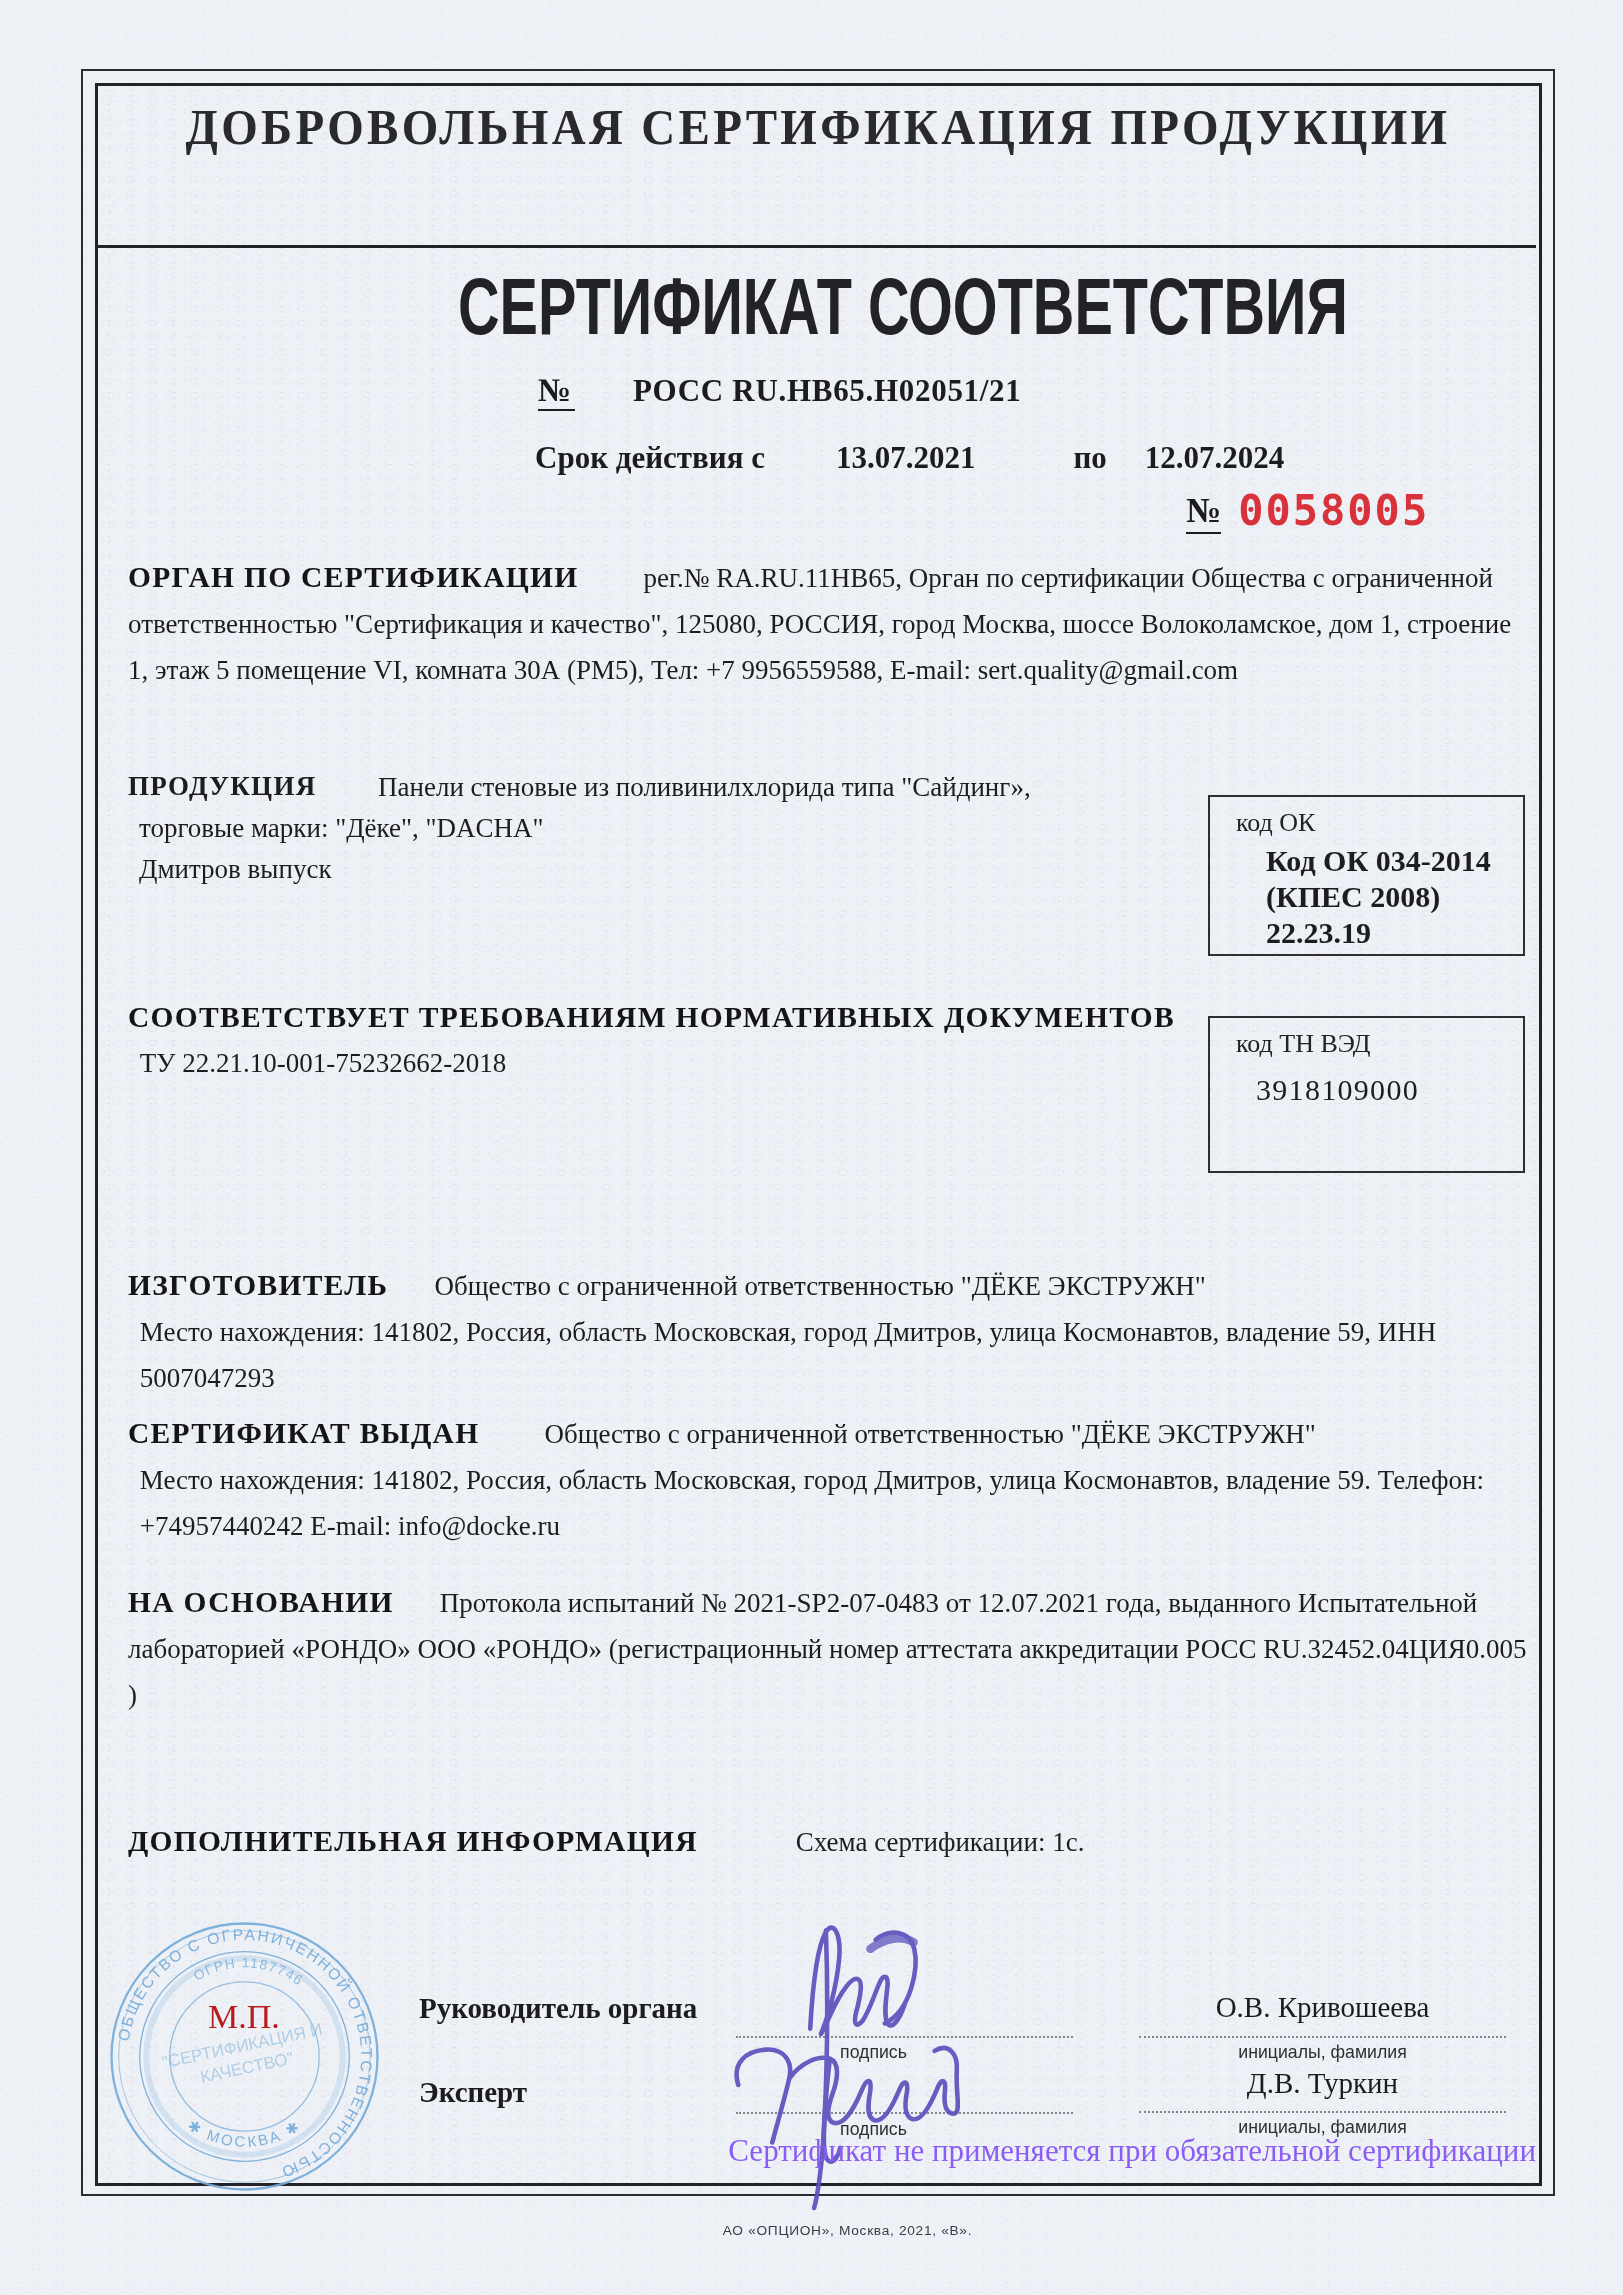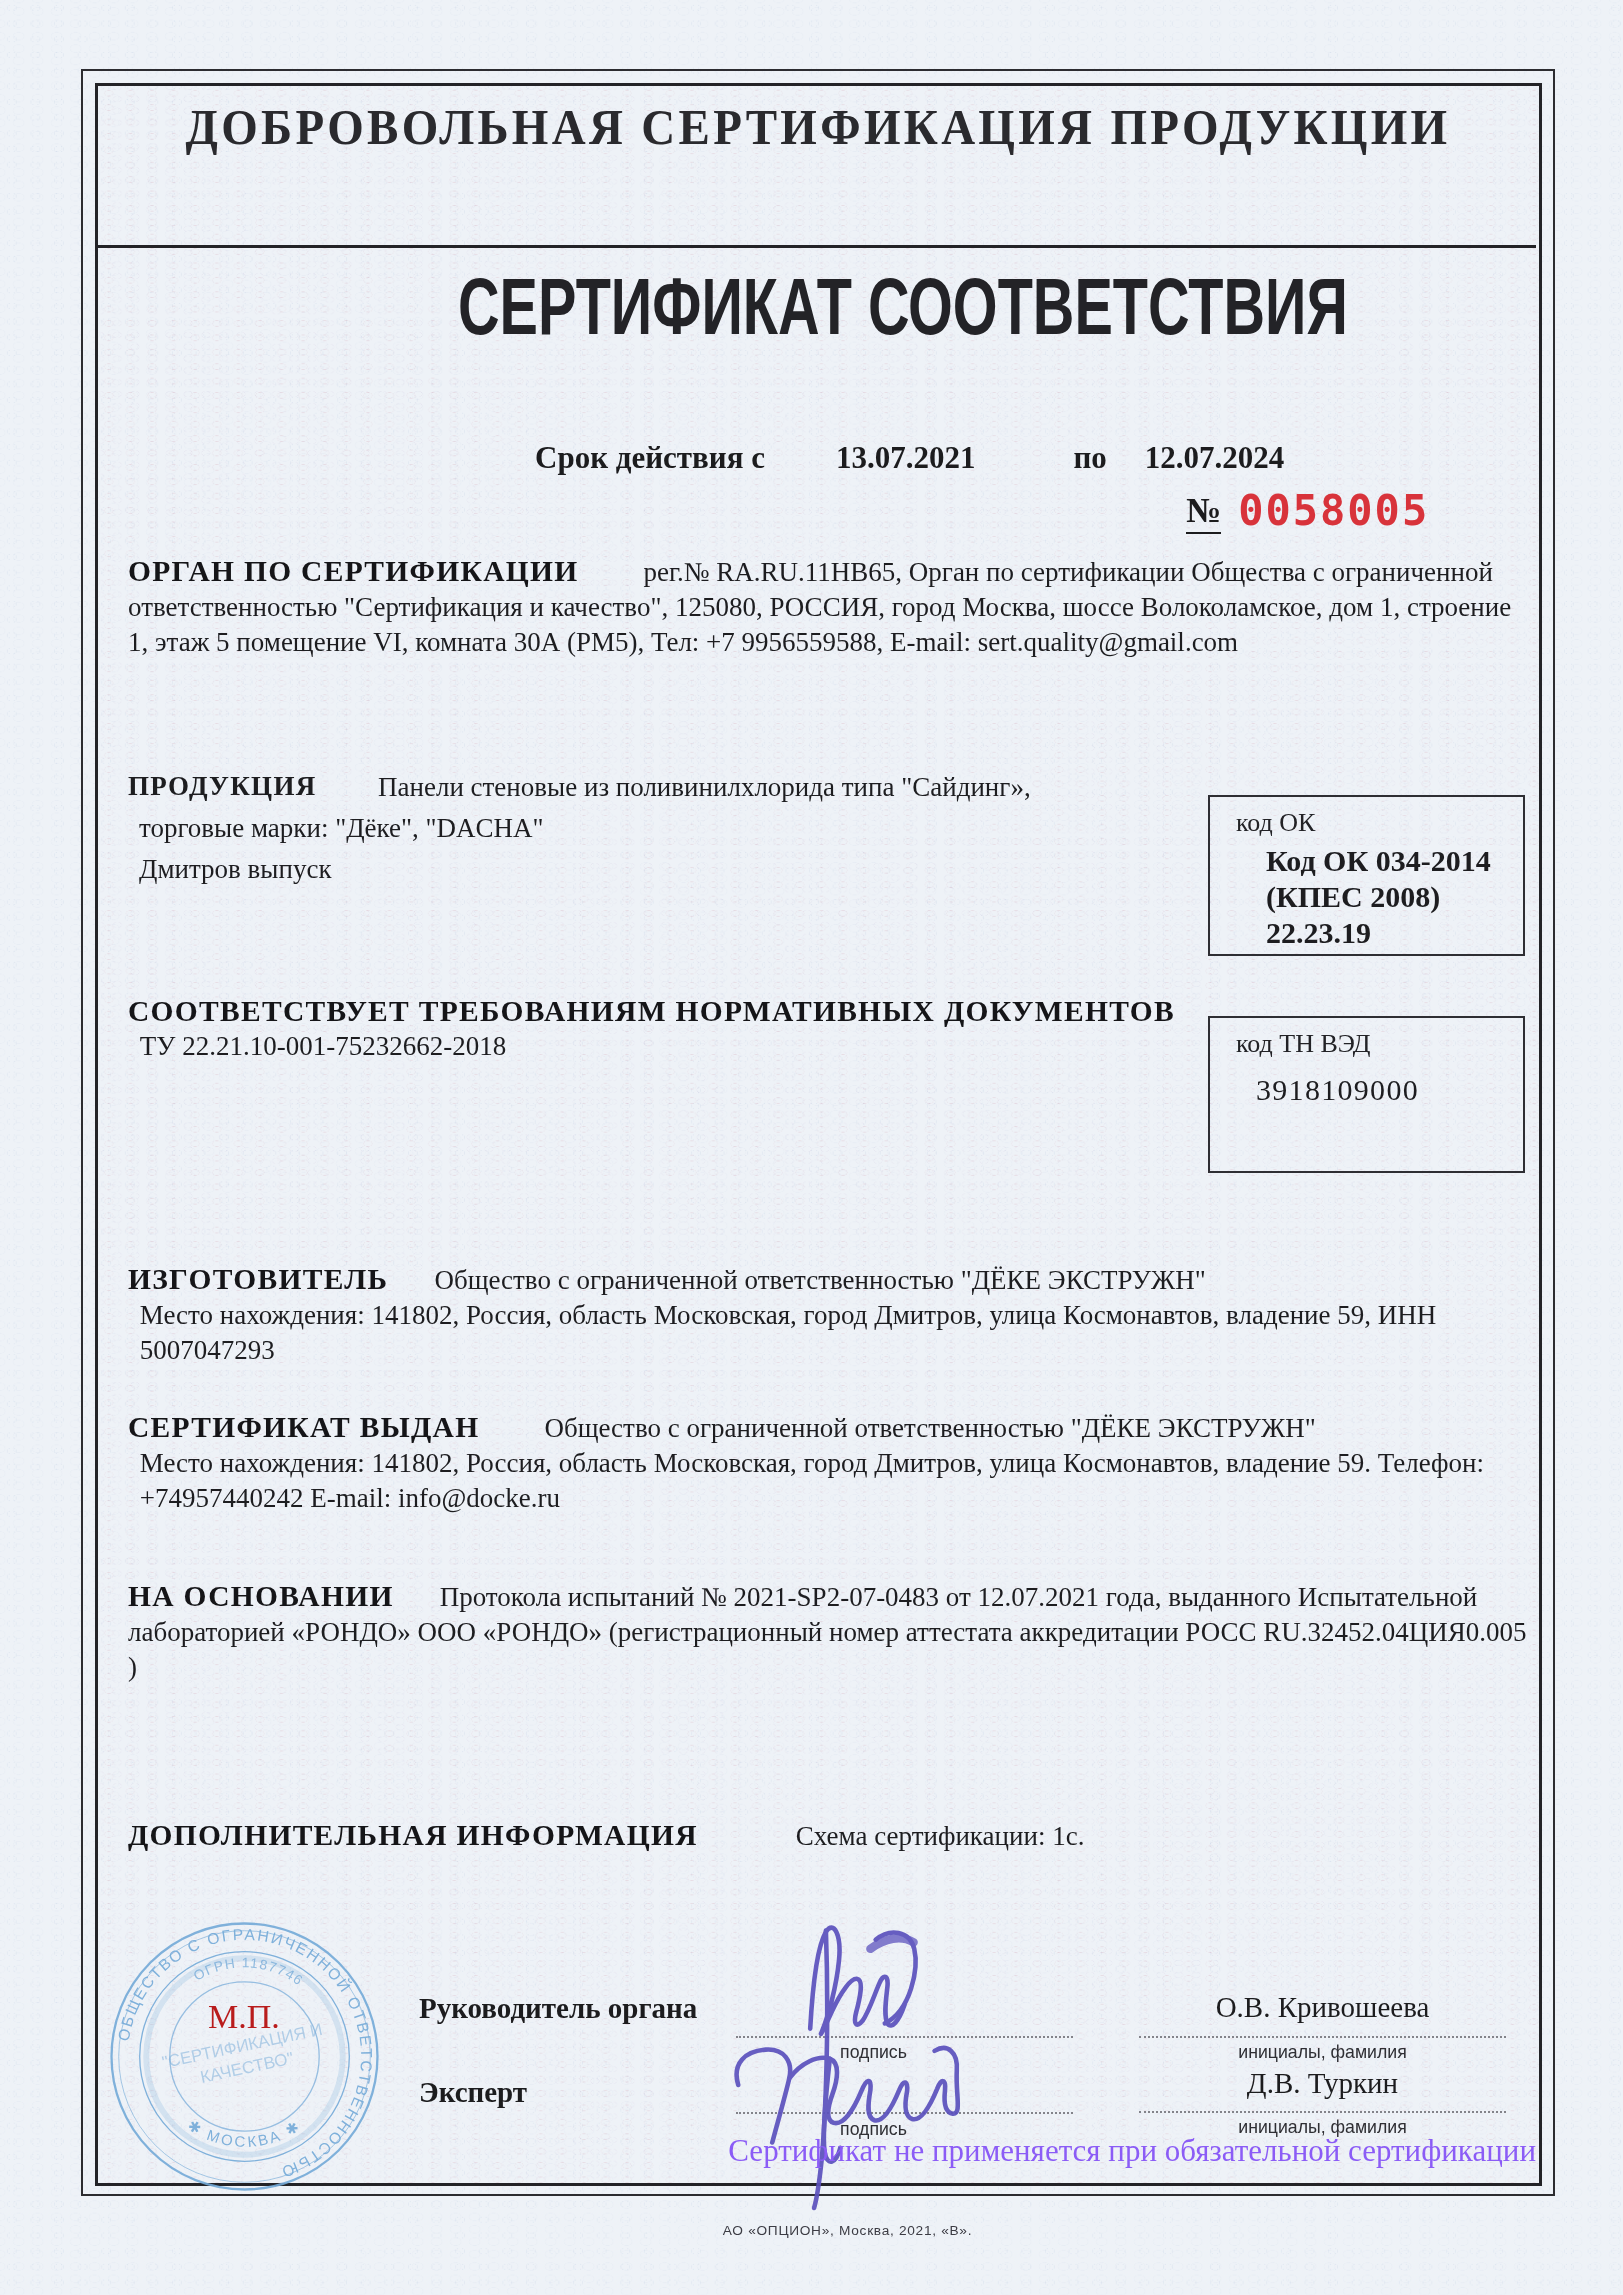--- a/index.html
+++ b/index.html
@@ -26,21 +26,21 @@
   .cert-no .no-label{border-bottom:2.6px solid #1c1c1e;padding:0 3.9px 1.3px 0;}
   .cert-no .no-value{margin-left:58px;font-size:31px;letter-spacing:0.7px;}
   .validity{position:absolute;left:535px;top:440px;font-size:31px;font-weight:bold;white-space:nowrap;}
   .validity .v-from{margin-left:71px;}
   .validity .v-po{margin-left:98px;}
   .validity .v-to{margin-left:38px;}
   .blank-no{position:absolute;left:1186px;top:486px;white-space:nowrap;}
   .blank-no .bn-label{font-size:35px;font-weight:bold;border-bottom:2.6px solid #1c1c1e;padding-bottom:1.3px;}
   .blank-no .bn-digits{margin-left:17px;font-family:"DejaVu Sans Mono",monospace;font-weight:bold;
     font-size:42px;letter-spacing:2px;color:#d8333b;vertical-align:-2.6px;}
-  .sec{position:absolute;font-size:27px;line-height:35px;color:#1d1d20;}
+  .sec{position:absolute;font-size:27px;line-height:46px;color:#1d1d20;}
   .shead{font-weight:bold;font-size:29.5px;letter-spacing:1.3px;color:#151518;}
   .gap-s{padding-right:46px;} .gap-m{padding-right:65px;} .gap-l{padding-right:98px;}
   .block{display:block;}
   .pline{position:absolute;font-size:27px;white-space:nowrap;color:#1d1d20;}
   .code-box{position:absolute;left:1208px;width:313px;border:2px solid #2e2e33;}
   .ok-box{top:795px;height:157px;}
   .tn-box{top:1016px;height:153px;}
   .code-label{margin:10.5px 0 0 26px;font-size:26px;color:#222226;}
   .code-lines{margin:5.2px 0 0 56px;font-size:30px;line-height:36px;color:#1d1d20;font-weight:bold;}
   .code-value{margin:14.4px 0 0 46px;font-size:30px;letter-spacing:1.3px;color:#1d1d20;}
@@ -60,20 +60,23 @@
 <div class="page">
   <div class="texture"></div>
   <div class="frame-outer"></div>
   <div class="frame-inner"></div>
 
   <div class="band-title">ДОБРОВОЛЬНАЯ СЕРТИФИКАЦИЯ ПРОДУКЦИИ</div>
   <div class="band-divider"></div>
 
   <h1 class="main-title">СЕРТИФИКАТ СООТВЕТСТВИЯ</h1>
 
+  <div class="cert-no">
+    <span class="no-label">№</span><span class="no-value">РОСС RU.НВ65.Н02051/21</span>
+  </div>
 
   <div class="validity">
     <span>Срок действия с</span><span class="v-from">13.07.2021</span><span class="v-po">по</span><span class="v-to">12.07.2024</span>
   </div>
 
   <div class="blank-no">
     <span class="bn-label">№</span><span class="bn-digits">0058005</span>
   </div>
 
   <div class="sec" style="left:128px;top:554px;width:1402px;">

